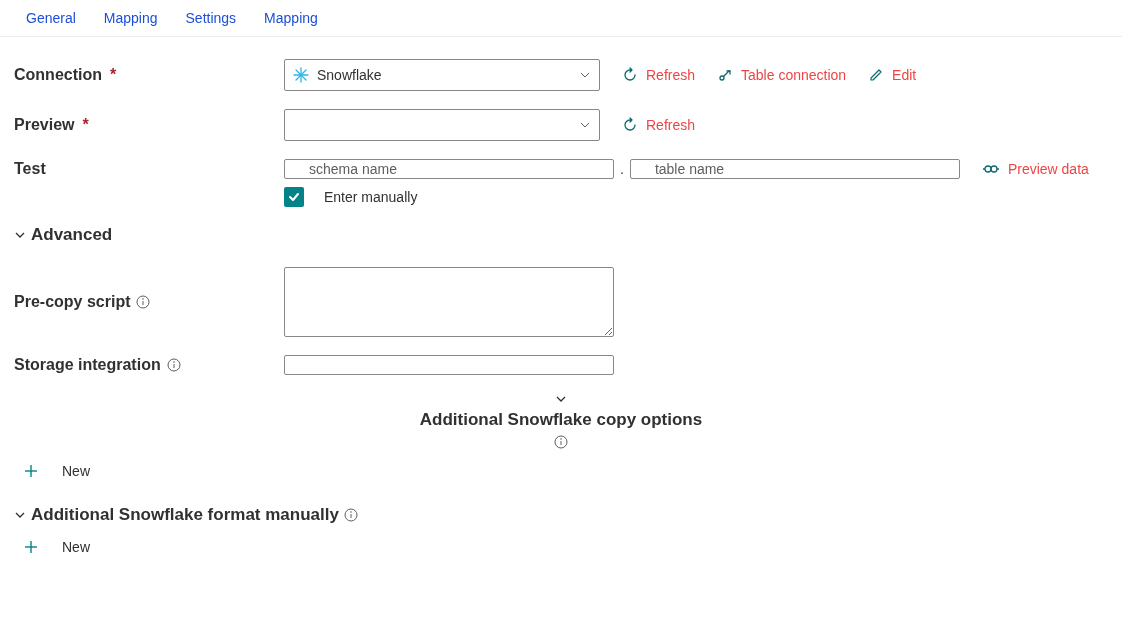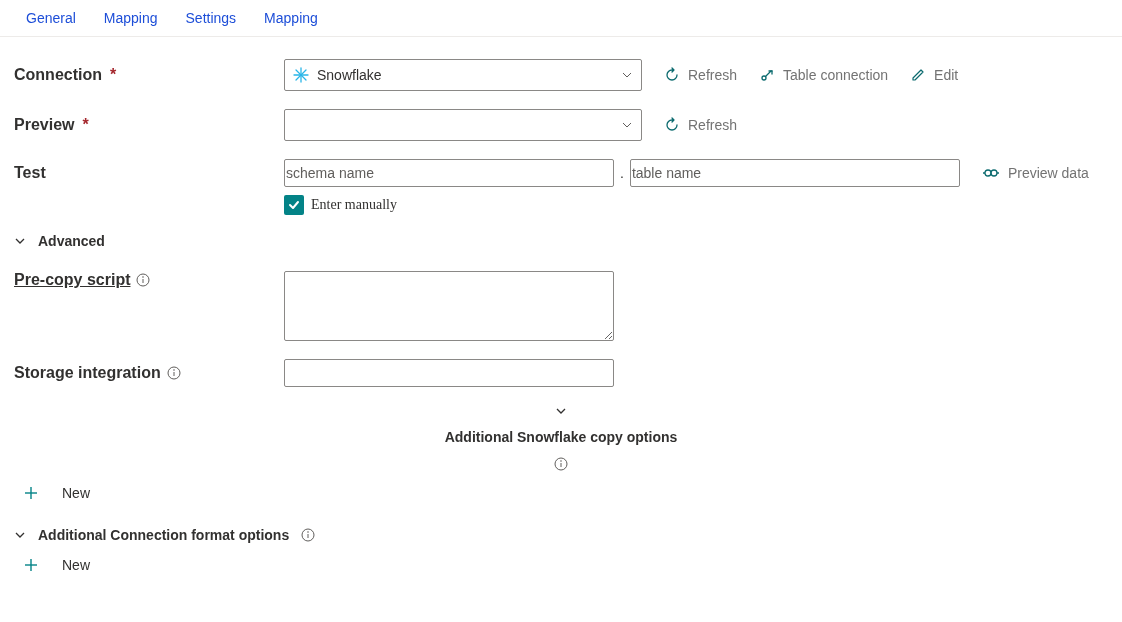--- a/index.html
+++ b/index.html
@@ -52,21 +52,21 @@
     gap: 6px;
     font-size: 16px;
   }
   .label-col.bold { font-weight: 600; }
   .req {
     color: #a4262c;
     margin-left: 2px;
   }
   .select {
     position: relative;
-    width: 358px;
+    width: 316px;
     height: 32px;
     border: 1px solid #8a8886;
     border-radius: 2px;
     display: flex;
     align-items: center;
     padding: 0 28px 0 8px;
     background: #fff;
     cursor: pointer;
   }
   .select .chev {
@@ -74,24 +74,24 @@
     right: 8px;
     top: 50%;
     transform: translateY(-50%);
   }
   .select-icon {
     margin-right: 8px;
     display: inline-flex;
   }
   .input {
     width: 330px;
-    height: 28px;
+    height: 20px;
     border: 1px solid #8a8886;
     border-radius: 2px;
-    padding: 0 1px;
+    padding: 0 24px;
     font-family: inherit;
     font-size: 14px;
     outline: none;
   }
   .input::placeholder { color: #605e5c; }
   .textarea {
     width: 330px;
     height: 70px;
     border: 1px solid #8a8886;
     border-radius: 2px;
@@ -99,55 +99,54 @@
     font-family: inherit;
     font-size: 14px;
     resize: both;
     outline: none;
   }
   .link-btn {
     display: inline-flex;
     align-items: center;
     gap: 8px;
     margin-left: 22px;
-    color: #737373;
+    color: #ef4444;
     cursor: pointer;
     font-size: 14px;
   }
   .link-btn .ico { color: #0b6a6e; display:inline-flex; }
   .dot-sep {
     margin: 0 6px;
     color: #323130;
   }
   .check-row {
     margin-left: 270px;
     margin-top: -10px;
     margin-bottom: 18px;
     display: flex;
     align-items: center;
-    gap: 7px;
-    font-family: Liberation Serif, serif;
+    gap: 20px;
   }
   .checkbox {
     width: 20px;
     height: 20px;
     background: #038387;
     border-radius: 2px;
     display: inline-flex;
     align-items: center;
     justify-content: center;
     cursor: pointer;
   }
   .section-header {
     display: flex;
     align-items: center;
-    gap: 12px;
+    gap: 5px;
     cursor: pointer;
     font-weight: 600;
-    font-size: 14px;
+    font-size: 17px;
     margin-bottom: 14px;
   }
   .new-btn {
     display: inline-flex;
     align-items: center;
     gap: 24px;
     margin-left: 10px;
     margin-bottom: 26px;
     cursor: pointer;
     font-size: 14px;
@@ -286,21 +285,21 @@
   <div class="section-header" style="margin-bottom:22px;">
     <span>
       <svg width="12" height="12" viewBox="0 0 12 12">
           <path d="M2 4 L6 8 L10 4" stroke="#323130" stroke-width="1.3" fill="none"></path>
         </svg>
     </span>
     <span>Advanced</span>
   </div>
 
   
-  <div class="row" style="align-items:flex-start;text-decoration:underline;">
+  <div class="row" style="align-items:center;">
     <div class="label-col bold">
       <span>Pre-copy script</span>
       <span class="info">
         <svg width="14" height="14" viewBox="0 0 14 14">
             <circle cx="7" cy="7" r="6" stroke="#605e5c" stroke-width="1" fill="none"></circle>
             <circle cx="7" cy="4" r="0.8" fill="#605e5c"></circle>
             <line x1="7" y1="6" x2="7" y2="10" stroke="#605e5c" stroke-width="1"></line>
           </svg>
       </span>
     </div>
@@ -348,21 +347,21 @@
     <span>New</span>
   </div>
 
   
   <div class="section-header">
     <span>
       <svg width="12" height="12" viewBox="0 0 12 12">
           <path d="M2 4 L6 8 L10 4" stroke="#323130" stroke-width="1.3" fill="none"></path>
         </svg>
     </span>
-    <span>Additional Connection format options</span>
+    <span>Additional Snowflake format manually</span>
     <span class="info">
       <svg width="14" height="14" viewBox="0 0 14 14">
           <circle cx="7" cy="7" r="6" stroke="#605e5c" stroke-width="1" fill="none"></circle>
           <circle cx="7" cy="4" r="0.8" fill="#605e5c"></circle>
           <line x1="7" y1="6" x2="7" y2="10" stroke="#605e5c" stroke-width="1"></line>
         </svg>
     </span>
   </div>
   <div class="new-btn">
     <span class="plus">

